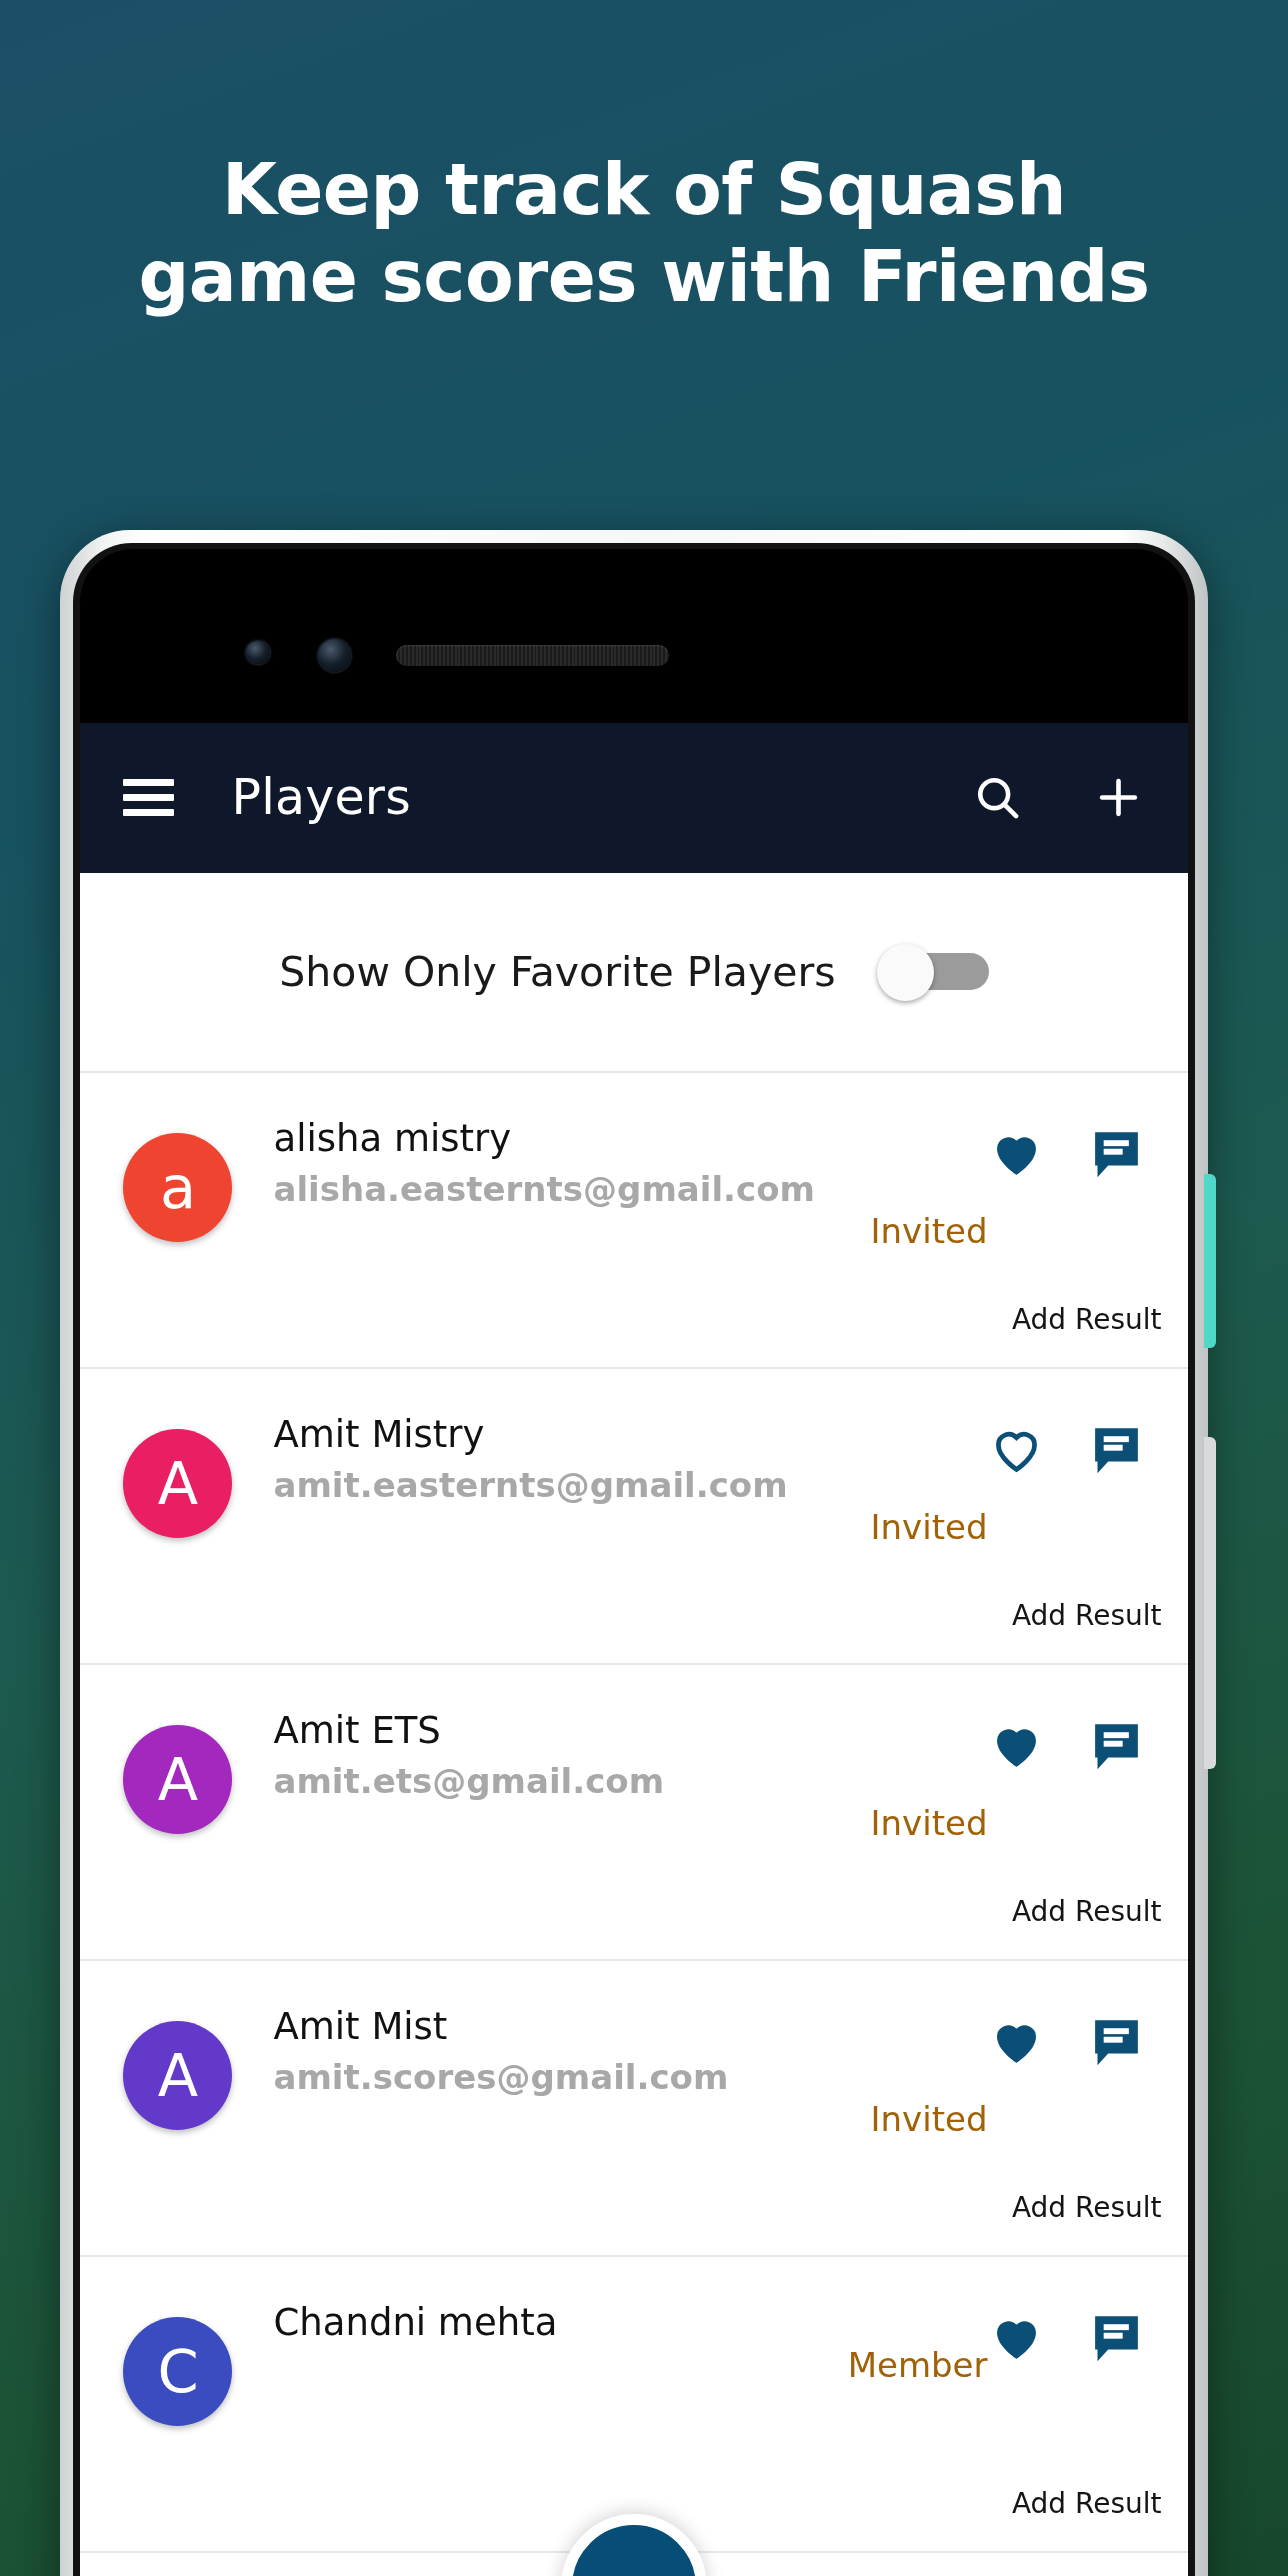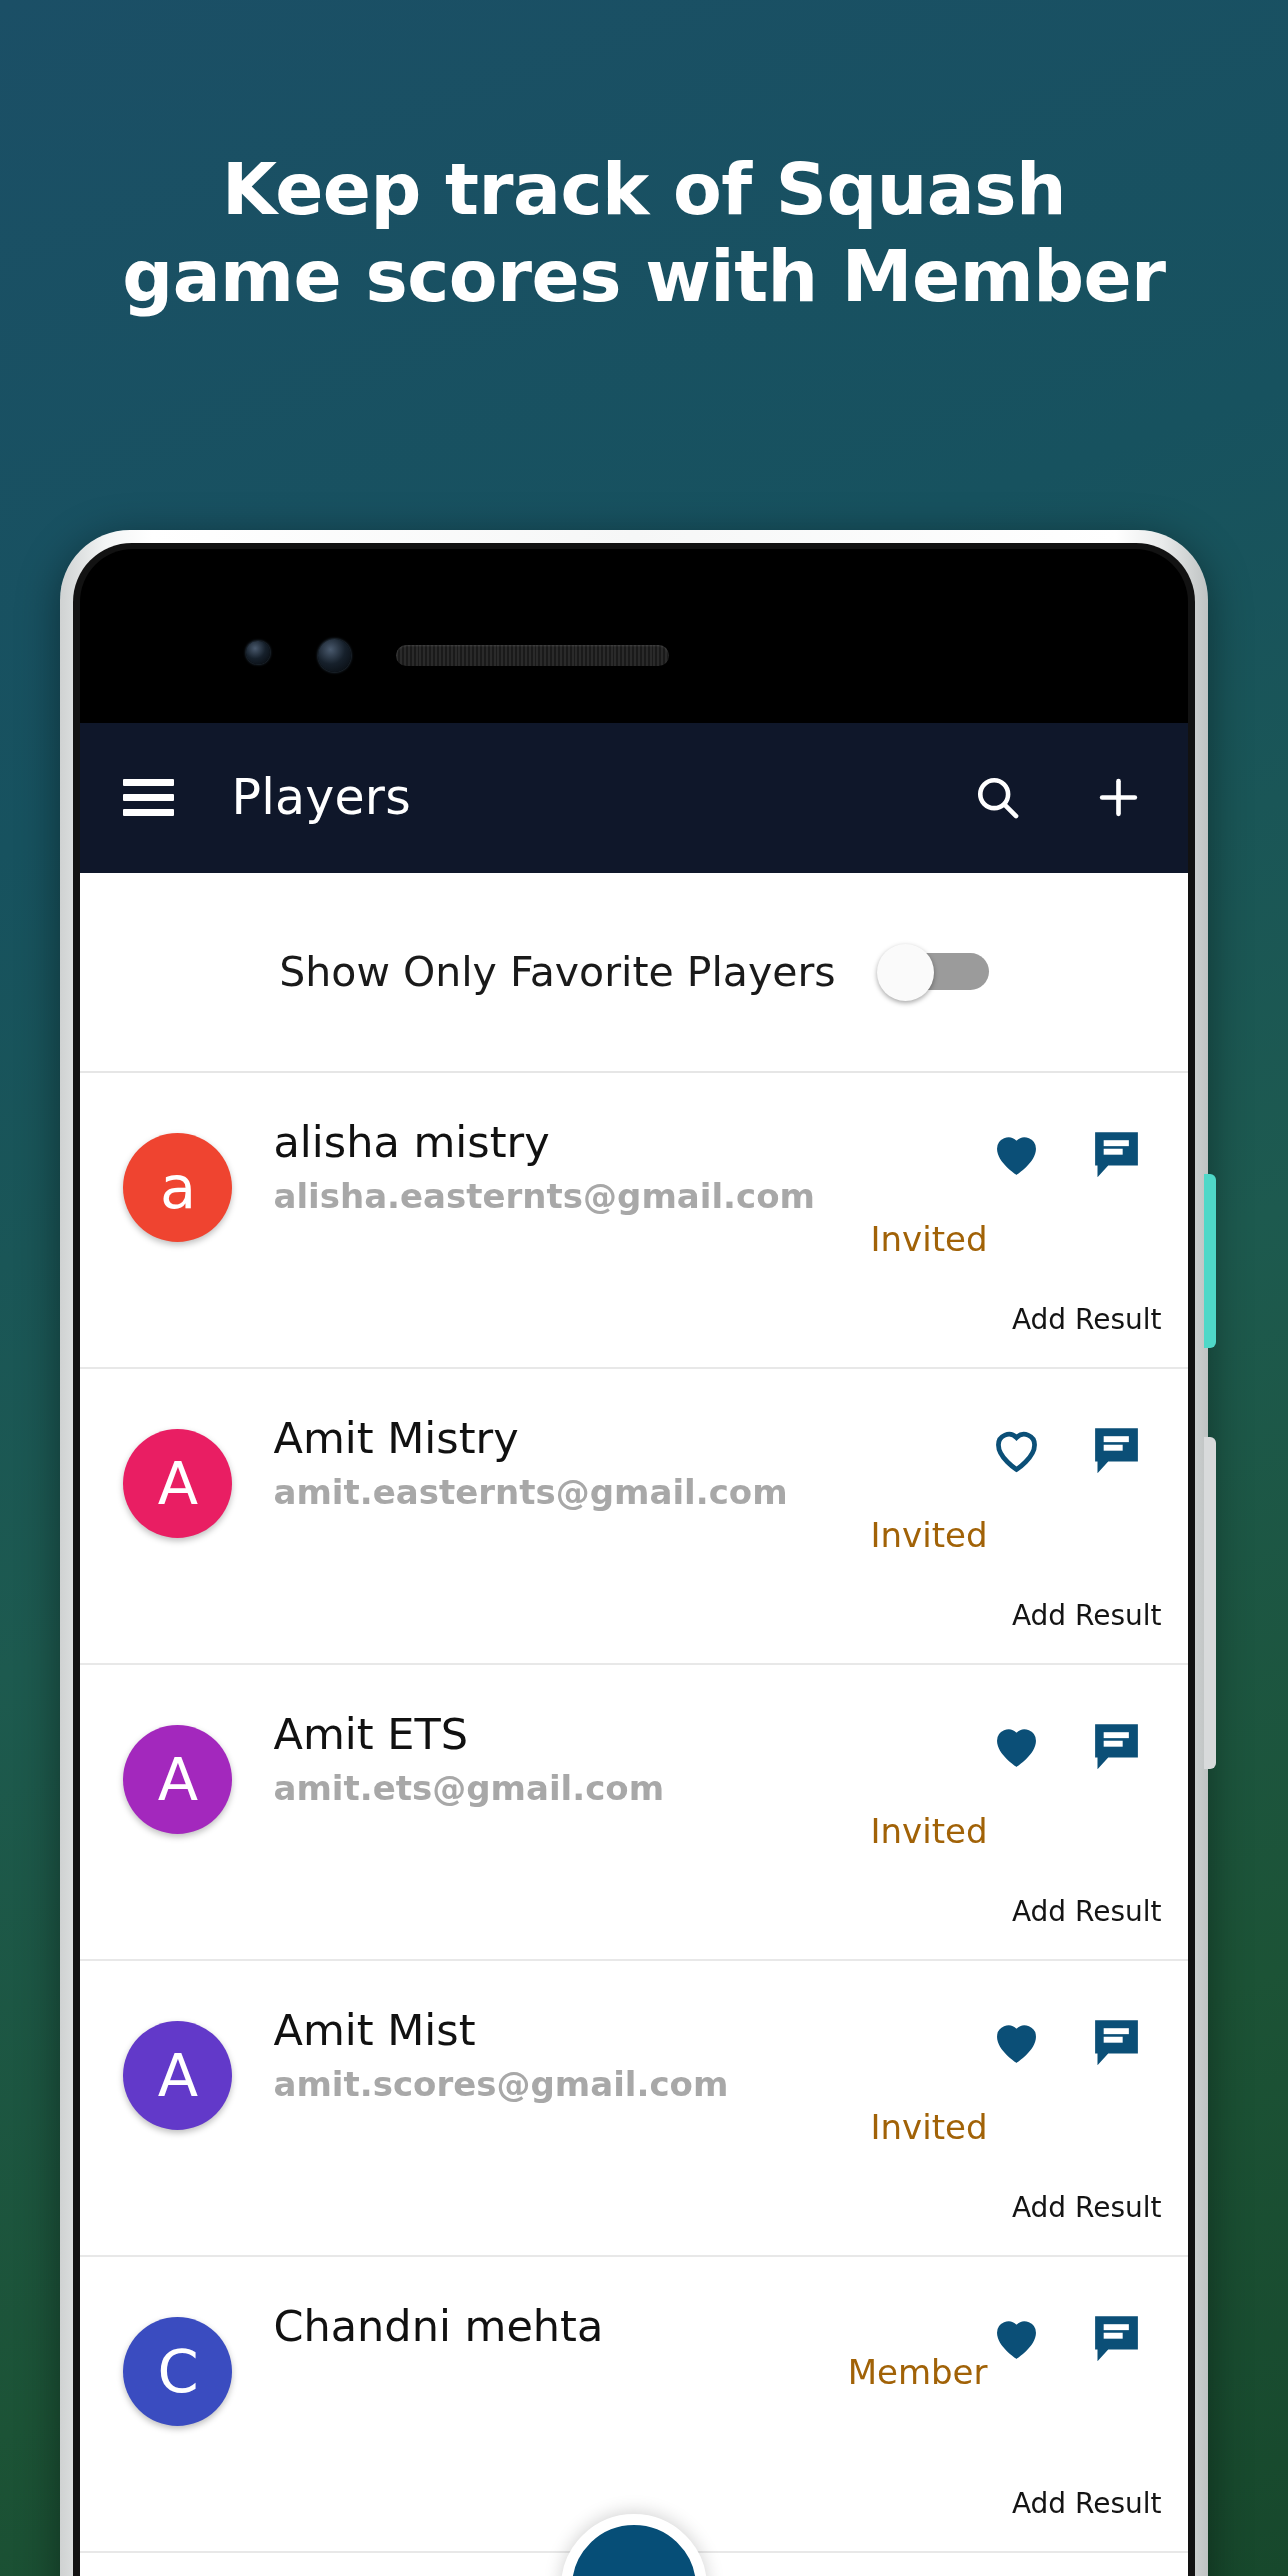--- a/index.html
+++ b/index.html
@@ -139,21 +139,21 @@
     width:109px; height:109px; border-radius:50%;
     flex:0 0 109px;
     display:flex; align-items:center; justify-content:center;
     color:#fff;
     font-size:59px;
     font-weight:400;
     margin-top:21.5px;
     box-shadow:0 2.9px 6.8px rgba(0,0,0,.25);
   }
   .info { margin-left:41px; flex:1; padding-top:5.9px; }
-  .p-name { font-size:43px; color:#111; line-height:1.18; }
+  .p-name { font-size:37px; color:#111; line-height:1.18; }
   .p-email { font-size:34px; color:#a8a8a8; line-height:1.28; margin-top:6.8px;font-weight:bold; }
   .p-status { font-size:34px; color:#a16207; line-height:1.22;text-align:right; }
   .row-icons {
     display:flex; align-items:flex-start; gap:43px;
     padding-top:13.7px;
   }
   .row-icons svg { width:57px; height:57px; display:block; }
   .add-result {
     position:absolute;
     right:26px; bottom:31px;
@@ -181,21 +181,21 @@
     border-radius:0 5.9px 5.9px 0;
   }
   .side-btn.teal { top:644px; height:174px; background:#4fd8c8; }
   .side-btn.gray { top:907px; height:332px; background:#d8dadb; }
 </style>
 </head>
 <body>
 
 <div class="headline">
   <span class="hl-line">Keep track of Squash</span>
-  <span class="hl-line">game scores with Member</span>
+  <span class="hl-line">game scores with Friends</span>
 </div>
 
 <div class="phone">
   <div class="side-btn teal"></div>
   <div class="side-btn gray"></div>
 
   <div class="phone-inner">
     <div class="phone-screen-bezel">
 
       <div class="cam1"></div>

